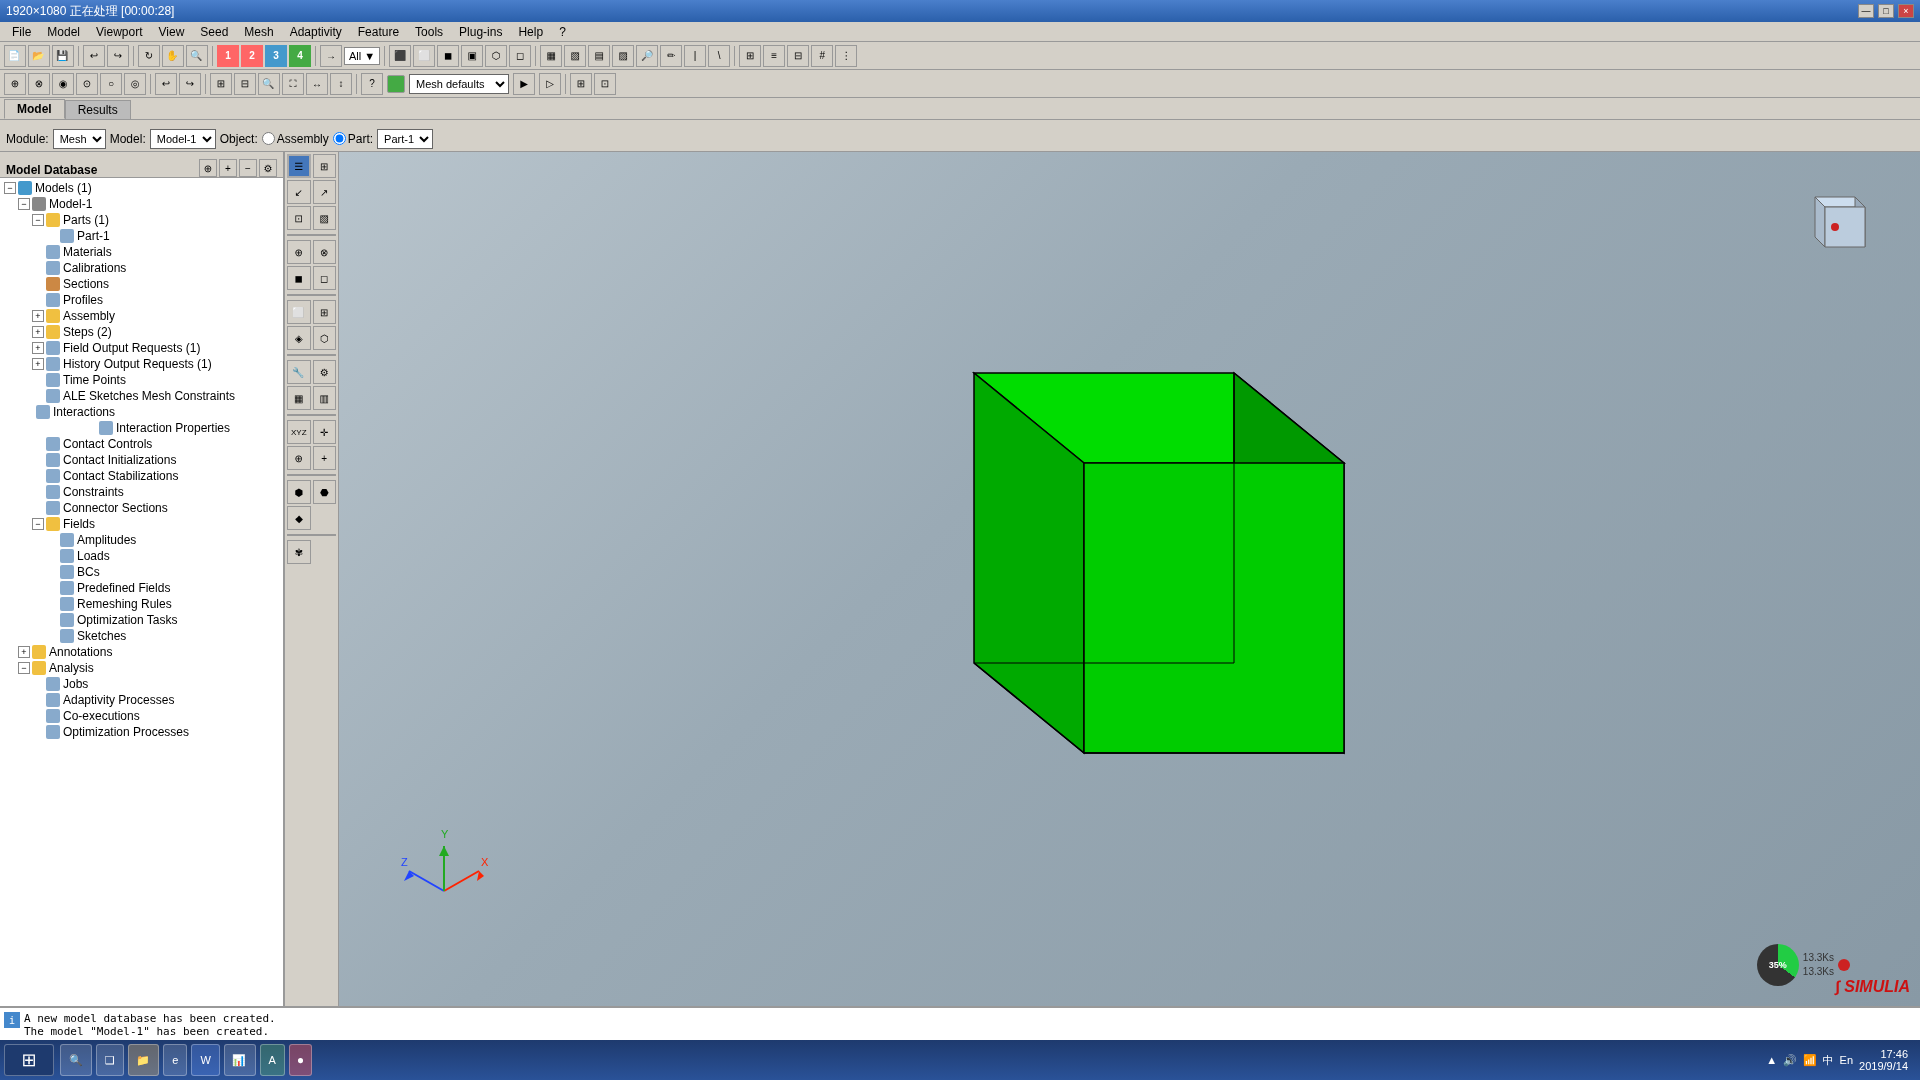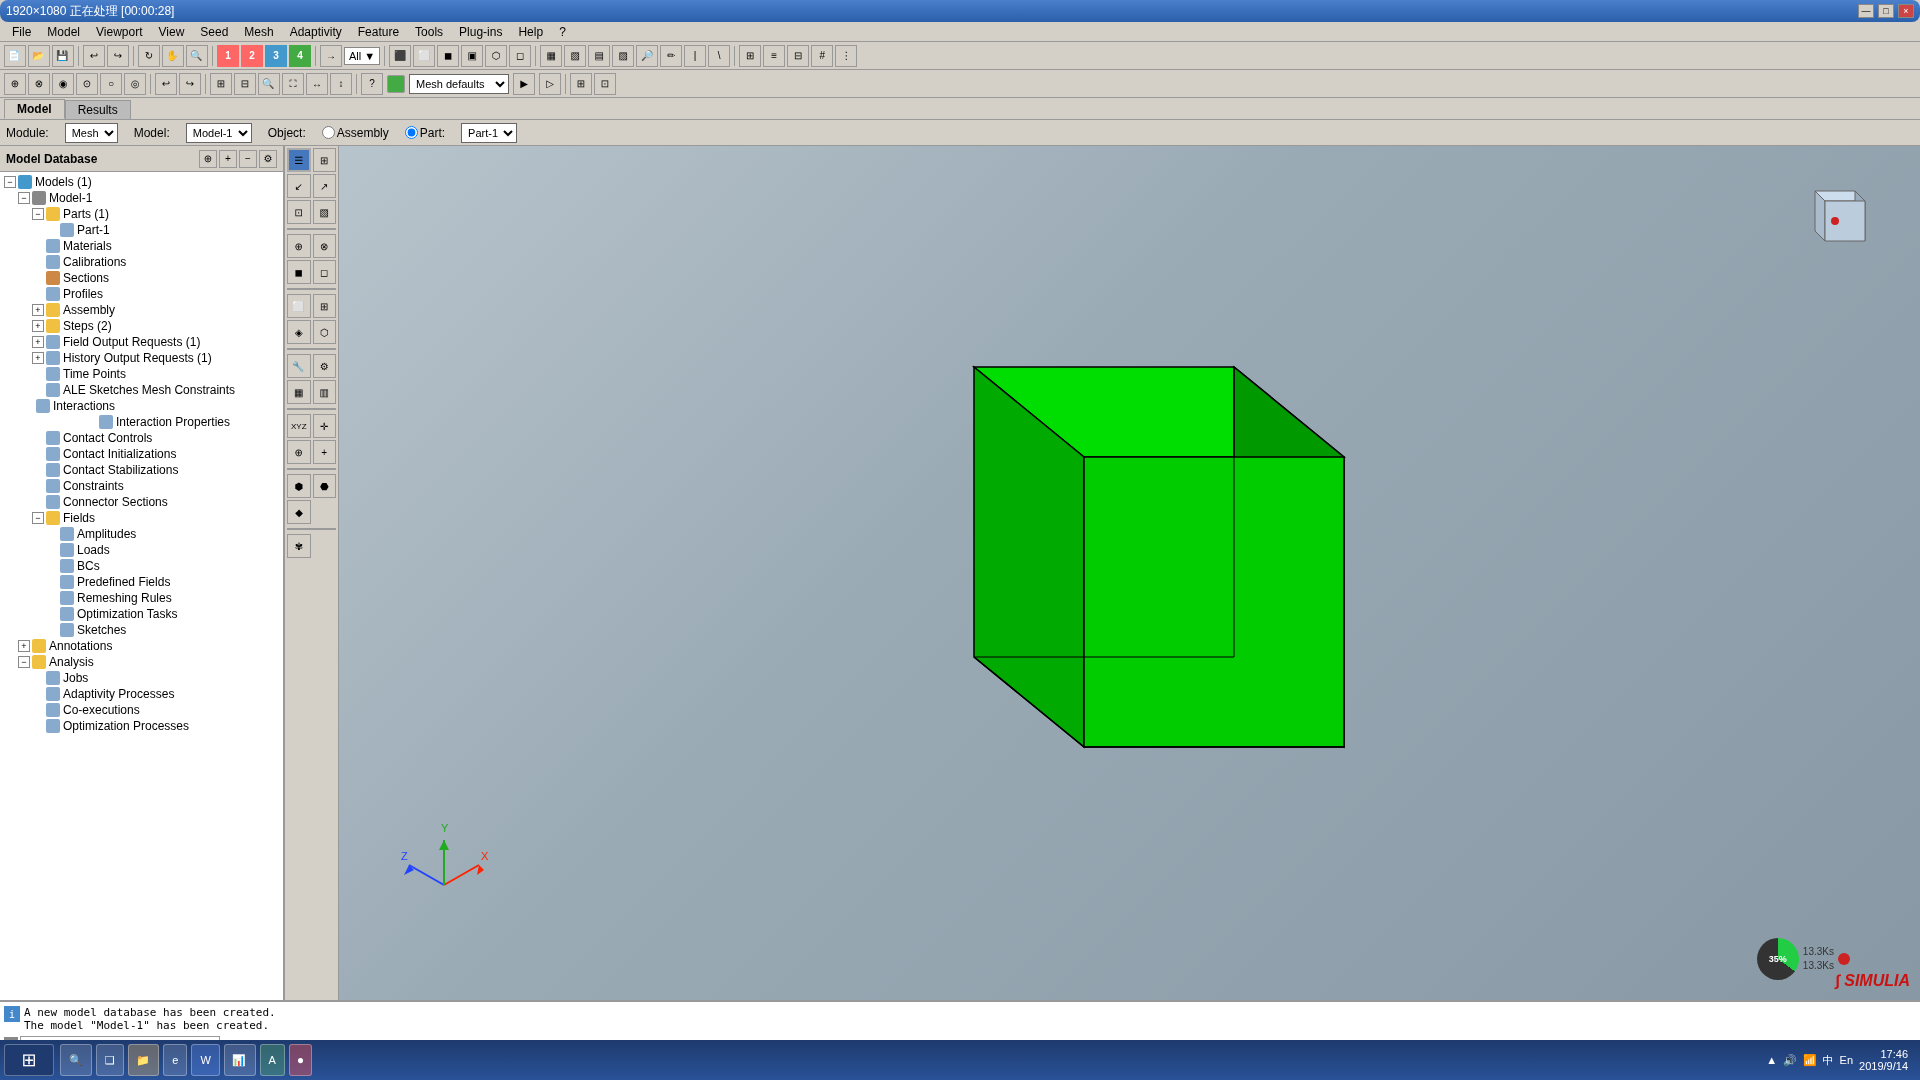--- a/index.html
+++ b/index.html
@@ -7,21 +7,20 @@
 
     
     #titlebar {
       height: 22px;
       background: linear-gradient(to bottom, #4a7fcb, #2a5faa);
       display: flex;
       align-items: center;
       justify-content: space-between;
       padding: 0 6px;
       color: white;
-      border-radius: 8px;
     }
     #titlebar .controls { display: flex; gap: 4px; }
     #titlebar .btn { width: 16px; height: 14px; background: #d4d0c8; border: 1px solid #888; font-size: 9px; display: flex; align-items: center; justify-content: center; cursor: pointer; color: black; }
 
     
     #menubar {
       height: 20px;
       background: #d4d0c8;
       display: flex;
       align-items: center;
@@ -58,22 +57,23 @@
     }
     .tb-sep { width: 1px; height: 20px; background: #999; margin: 0 2px; }
 
     
     #module-bar {
       height: 26px;
       background: #d4d0c8;
       display: flex;
       align-items: center;
       padding: 2px 6px;
-      gap: 16px;
+      gap: 4px;
       border-bottom: 1px solid #999;
+      margin-top: 6px;
     }
     .module-label { font-size: 12px; }
     .module-select {
       height: 20px; font-size: 11px;
       background: white; border: 1px solid #666;
       padding: 0 2px;
     }
 
     
     #main {
@@ -111,21 +111,21 @@
       border-right: 2px solid #999;
       display: flex;
       flex-direction: column;
       overflow: hidden;
     }
     #model-tree-header {
       height: 26px;
       background: #d4d0c8;
       border-bottom: 1px solid #999;
       display: flex;
-      align-items: center;
+      align-items: flex-end;
       padding: 0 6px;
       gap: 4px;
     }
     #model-tree-header .header-title { font-weight: bold; font-size: 12px; flex: 1; }
     #tree-container {
       flex: 1;
       overflow-y: auto;
       padding: 2px 0;
       background: white;
     }

